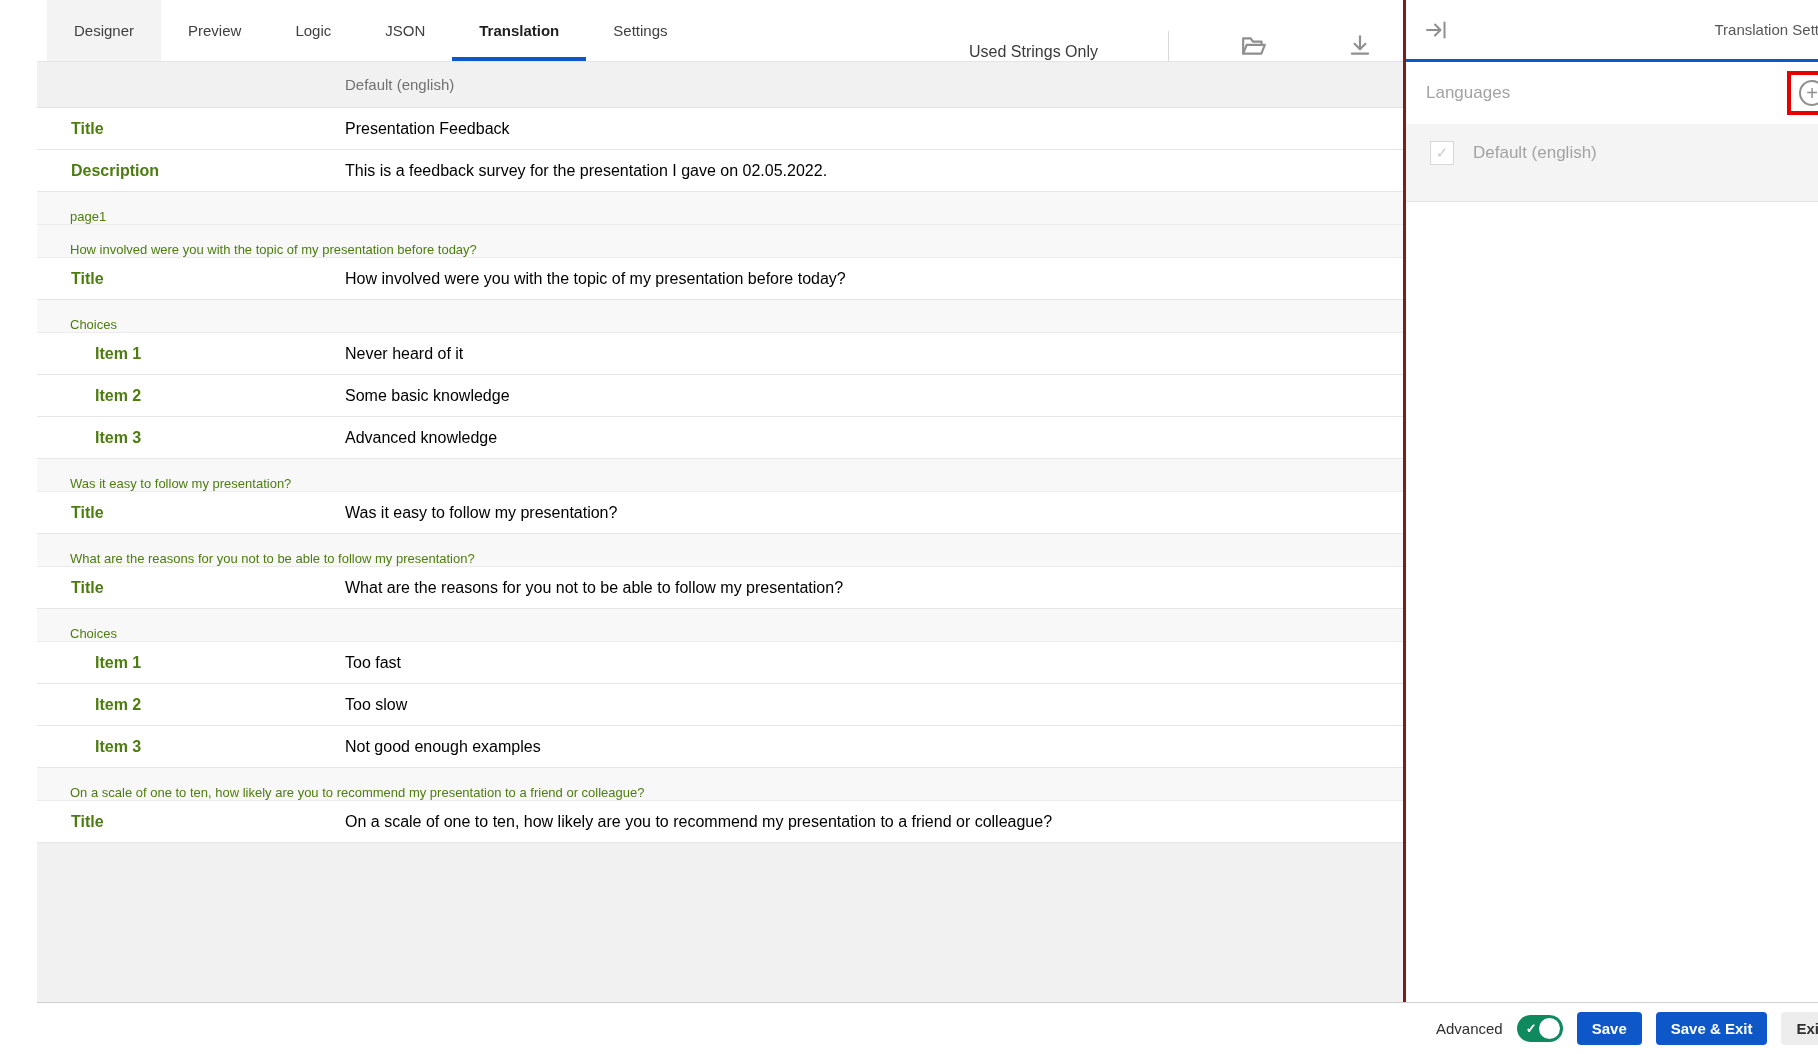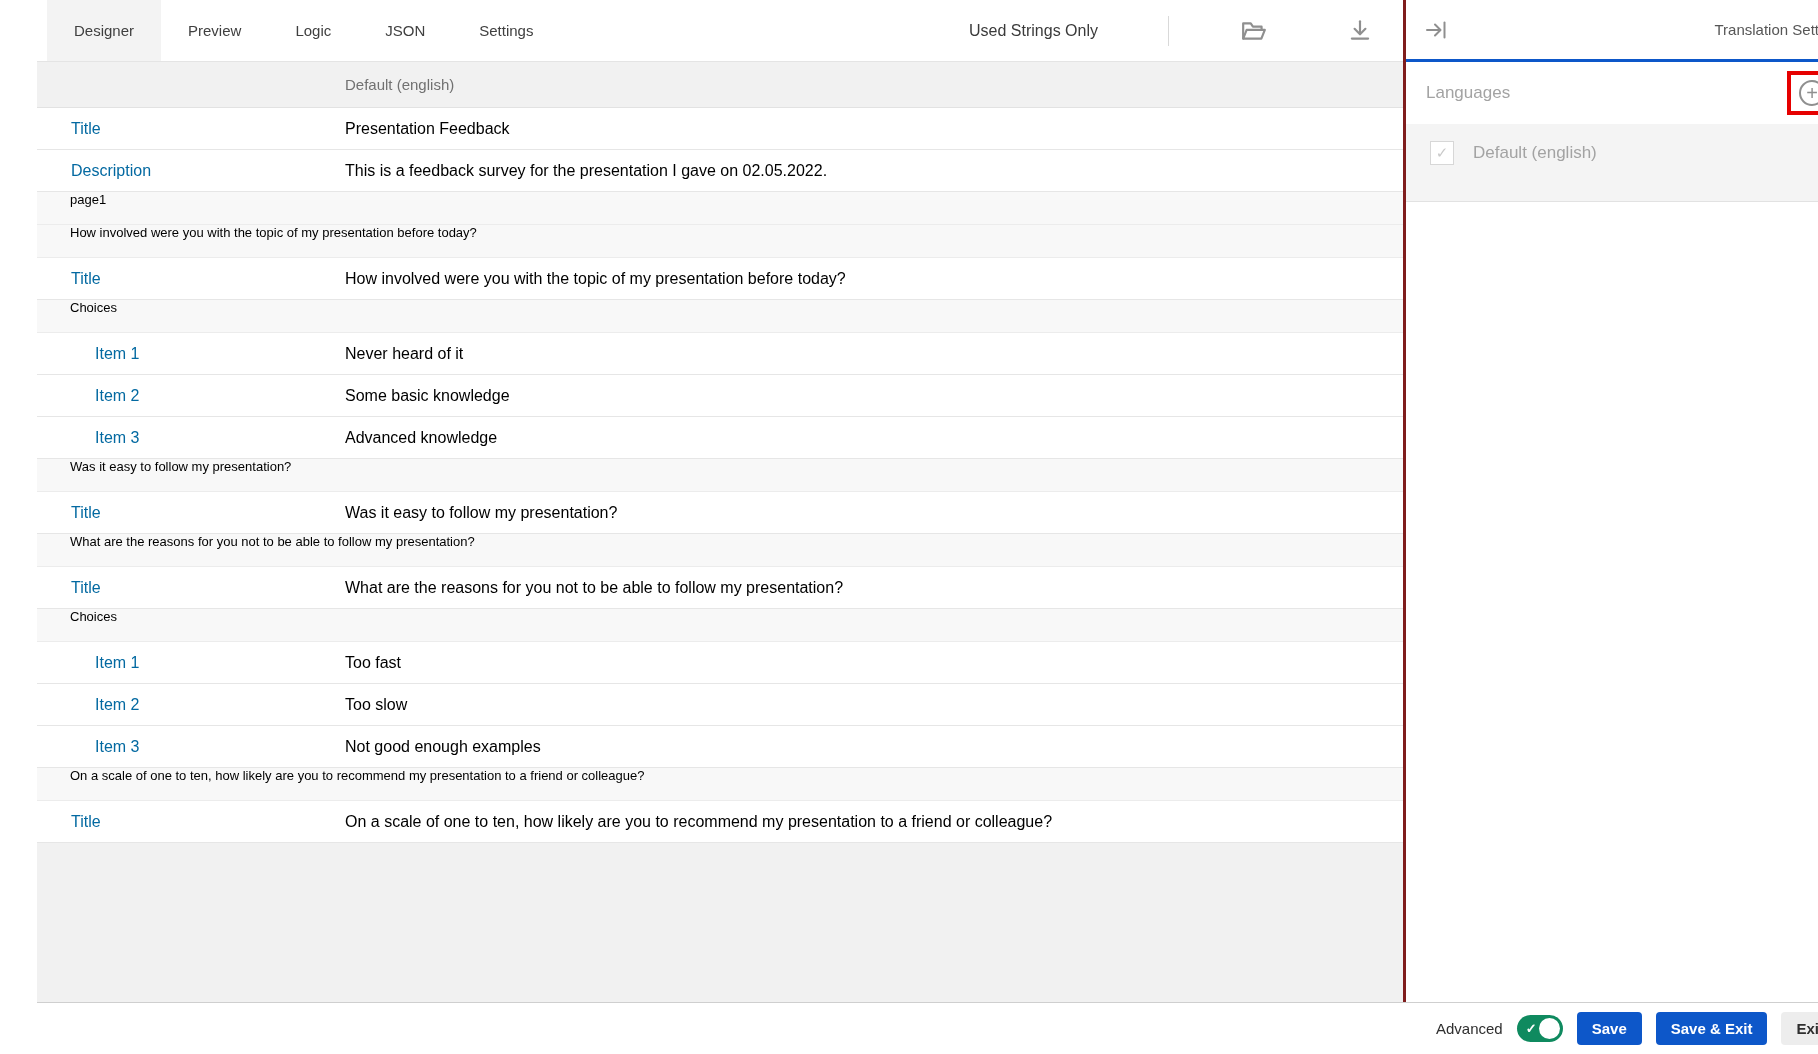--- a/index.html
+++ b/index.html
@@ -11,40 +11,40 @@
   
   .main { width:1366px; display:flex; flex-direction:column; }
 
   .tabbar { height:62px; display:flex; align-items:stretch; background:#fff;
             border-bottom:1px solid #e4e4e4; padding-left:10px; }
   .tabs { display:flex; }
   .tab { display:flex; align-items:center; padding:4px 27px 0 27px; font-size:15px;
          color:#3f3f3f; cursor:pointer; border-bottom:4px solid transparent; white-space:nowrap; }
   .tab.shaded { background:#f3f3f3; }
   .tab.active { font-weight:bold; color:#1f1f1f; border-bottom-color:#0d57c9; }
-  .tabbar-right { margin-left:auto; display:flex; align-items:center;gap:48px; }
+  .tabbar-right { margin-left:auto; display:flex; align-items:flex-end;gap:48px; }
   .used-strings { font-size:16px; color:#3a3a3a; cursor:pointer; white-space:nowrap; }
   .vdivider { width:1px; height:30px; background:#d9d9d9; margin:0 22px; }
   .icon-btn { width:30px; height:30px; display:flex; align-items:center; justify-content:center;
               margin-right:28px; cursor:pointer; }
 
   .table-header { height:46px; background:#f1f1f1; display:flex; align-items:center;
                   border-bottom:1px solid #e2e2e2; }
   .table-header-label { margin-left:308px; font-size:15px; color:#717171; }
 
   .rows { flex:1; background:#f1f1f1; overflow:hidden; }
   .row-item { height:42px; background:#fff; border-bottom:1px solid #e6e6e6;
               display:flex; align-items:center; }
-  .row-label { width:308px; padding-left:34px; font-weight:normal; font-size:16px;
-               color:#0369a1; flex-shrink:0; white-space:nowrap; }
+  .row-label { width:308px; padding-left:34px; font-weight:bold; font-size:16px;
+               color:#4d7c0f; flex-shrink:0; white-space:nowrap; }
   .indent1 .row-label { padding-left:58px; }
   .row-value { font-size:16px; color:#000000; white-space:nowrap; }
   .row-group { height:33px; background:#f8f8f8; border-bottom:1px solid #ececec;
-               display:flex; align-items:flex-start; padding-left:33px; font-size:13px;
-               color:#000000; white-space:nowrap; }
+               display:flex; align-items:flex-end; padding-left:33px; font-size:13px;
+               color:#4d7c0f; white-space:nowrap; }
 
   
   .panel { flex:1; border-left:3px solid #7f1d1d; background:#fff;
            display:flex; flex-direction:column; }
   .panel-header { height:62px; border-bottom:3px solid #0d57c9; display:flex;
                   align-items:center; padding:0 16px 0 18px; }
   .collapse-btn { cursor:pointer; display:flex; align-items:center; }
   .panel-title { margin-left:auto; font-size:15px; color:#565656; }
   .languages-row { height:62px; display:flex; align-items:center; padding:0 18px 0 20px; }
   .languages-label { font-size:17px; color:#a3a3a3; }
@@ -83,20 +83,21 @@
   <div class="content">
 
     <div class="main">
 
       <div class="tabbar">
         <div class="tabs">
             <div class="tab shaded">Designer</div>
             <div class="tab">Preview</div>
             <div class="tab">Logic</div>
             <div class="tab">JSON</div>
+            <div class="tab active">Translation</div>
             <div class="tab">Settings</div>
           </div>
         <div class="tabbar-right">
           <span class="used-strings">Used Strings Only</span>
           <span class="vdivider"></span>
           <span class="icon-btn">
             <svg class="g" width="26" height="26" viewBox="0 0 24 24">
               <path d="M2 19 V5 h7 l2 3 h8 v3"></path>
               <path d="M2 19 l3.2-8 H22 l-3.2 8 z"></path>
             </svg>

